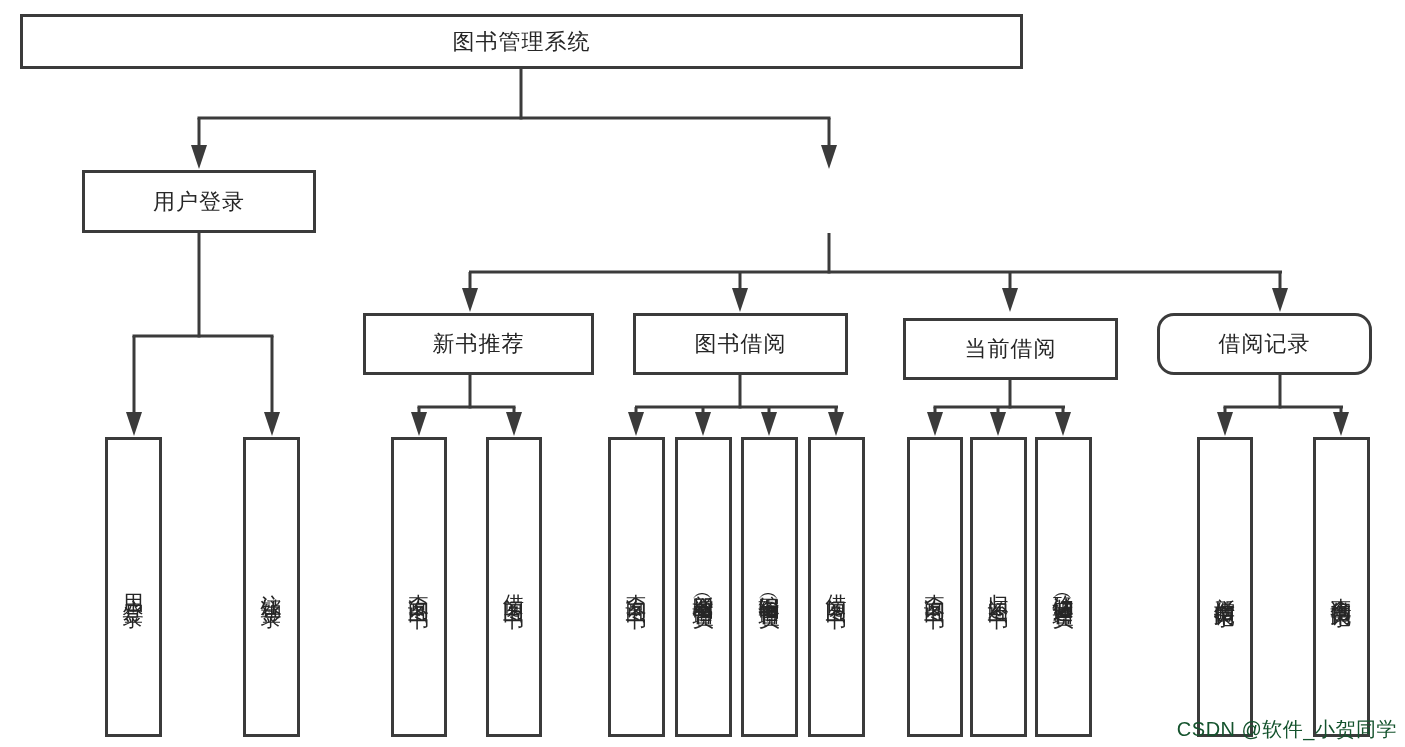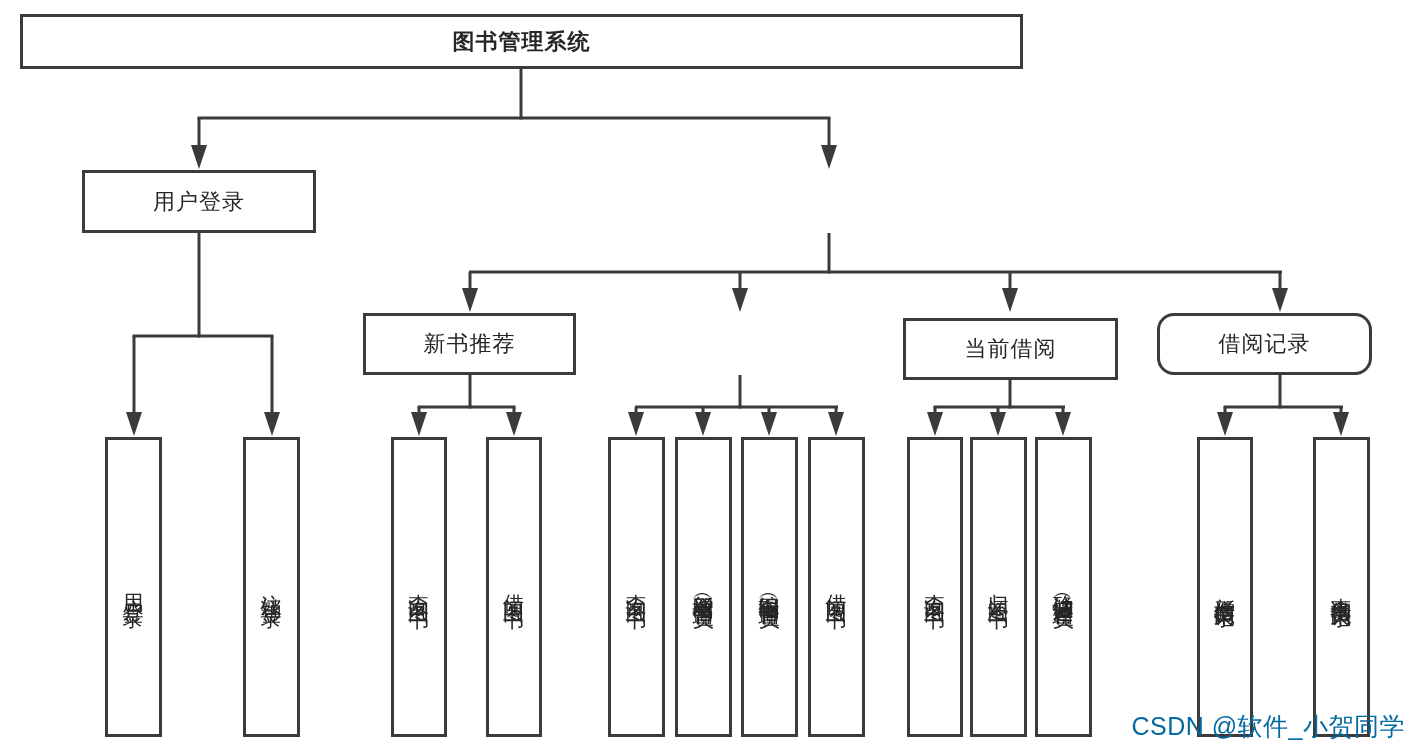--- a/index.html
+++ b/index.html
@@ -46,24 +46,24 @@
     writing-mode: vertical-rl;
     font-size: 21px;
     letter-spacing: 5px;
     line-height: 1;
   }
   .node.v.long {
     letter-spacing: 2px;
   }
   .watermark {
     position: absolute;
-    right: 0;
+    right: 8px;
     bottom: 4px;
-    font-size: 25px;
-    color: #0369a1;
+    font-size: 20px;
+    color: #14532d;
     letter-spacing: 0.5px;
     z-index: 5;
     white-space: nowrap;
   }
 </style>
 </head>
 <body>
 
 <div class="canvas">
 
@@ -133,25 +133,26 @@
 
       <polygon points="927,412 943,412 935,436"></polygon>
       <polygon points="990,412 1006,412 998,436"></polygon>
       <polygon points="1055,412 1071,412 1063,436"></polygon>
 
       <polygon points="1217,412 1233,412 1225,436"></polygon>
       <polygon points="1333,412 1349,412 1341,436"></polygon>
     </g>
   </svg>
 
-  <div class="node h" style="left:20px; top:14px; width:1003px; height:55px;font-weight:bold;">图书管理系统</div>
+  <div class="node h" style="left:20px; top:14px; width:1003px; height:55px;">图书管理系统</div>
 
   <div class="node h" style="left:82px; top:170px; width:234px; height:63px;">用户登录</div>
 
-  <div class="node h" style="left:363px; top:313px; width:213px; height:62px;">新书推荐</div>
+  <div class="node h" style="left:363px; top:313px; width:231px; height:62px;">新书推荐</div>
+  <div class="node h" style="left:633px; top:313px; width:215px; height:62px;">图书借阅</div>
   <div class="node h" style="left:903px; top:318px; width:215px; height:62px;">当前借阅</div>
   <div class="node h" style="left:1157px; top:313px; width:215px; height:62px;border-radius:17px;">借阅记录</div>
 
   <div class="node v" style="left:105px; top:437px; width:57px; height:300px;">用户登录</div>
   <div class="node v" style="left:243px; top:437px; width:57px; height:300px;">注销登录</div>
 
   <div class="node v" style="left:391px; top:437px; width:56px; height:300px;">查询图书</div>
   <div class="node v" style="left:486px; top:437px; width:56px; height:300px;">借阅图书</div>
 
   <div class="node v" style="left:608px; top:437px; width:57px; height:300px;">查询图书</div>

